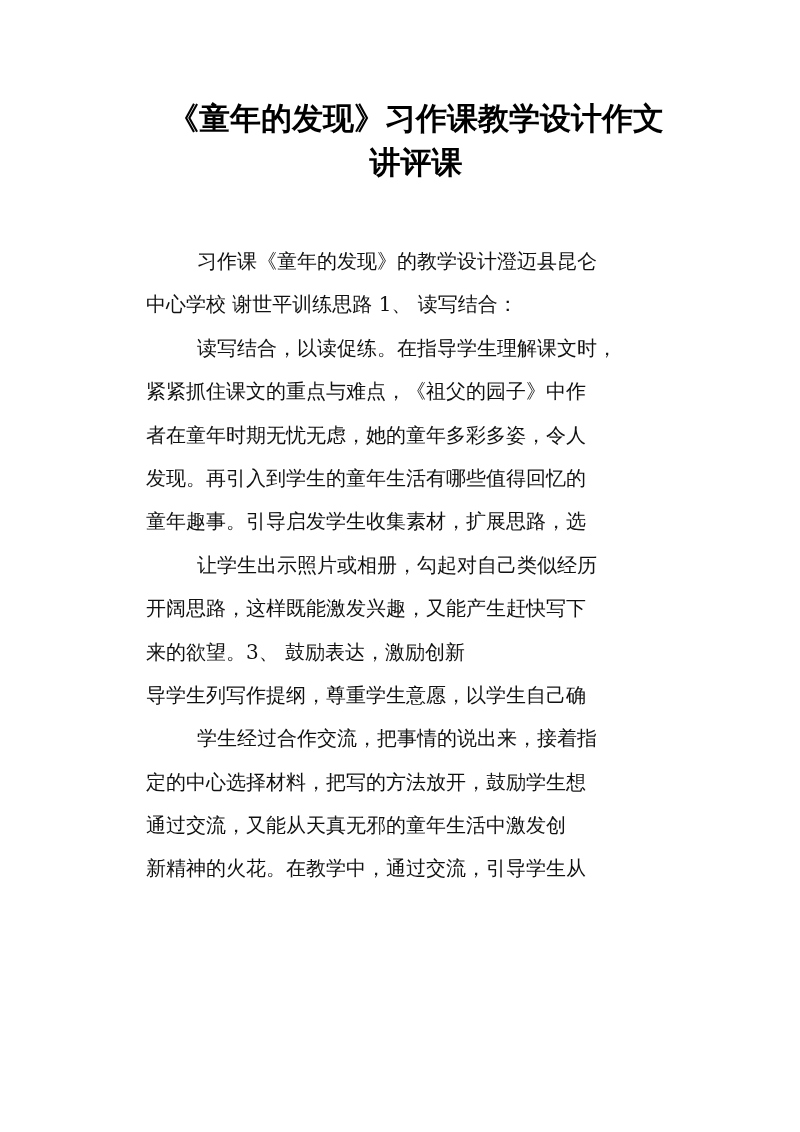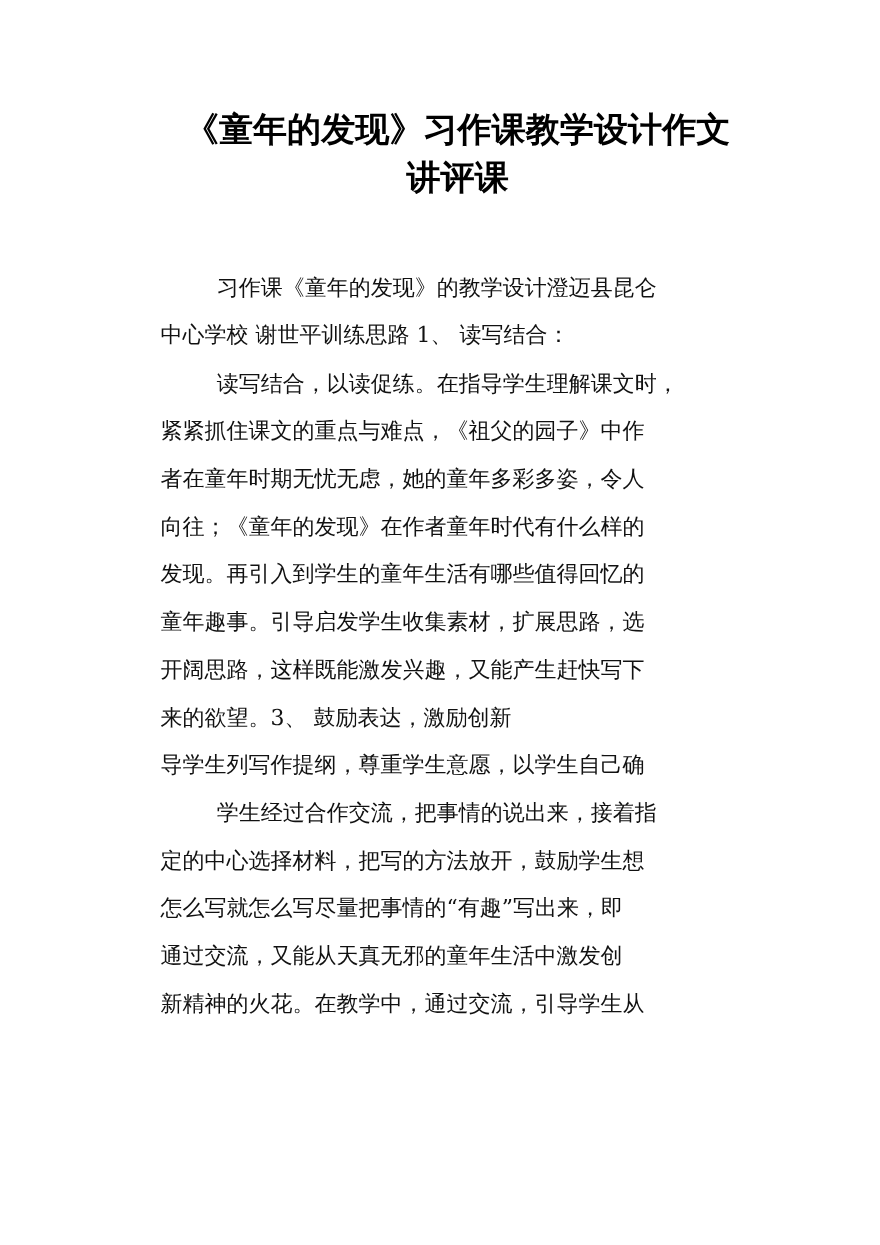--- a/index.html
+++ b/index.html
@@ -60,25 +60,24 @@
     <span>《童年的发现》习作课教学设计作文</span>
     <span>讲评课</span>
   </h1>
 
   <div class="body">
     <div class="line indent">习作课《童年的发现》的教学设计澄迈县昆仑</div>
     <div class="line">中心学校  谢世平训练思路 1、  读写结合：</div>
     <div class="line indent">读写结合，以读促练。在指导学生理解课文时，</div>
     <div class="line">紧紧抓住课文的重点与难点，《祖父的园子》中作</div>
     <div class="line">者在童年时期无忧无虑，她的童年多彩多姿，令人</div>
-    <div class="line">向往；《童年的发现》在作者童年时代有什么样的</div>
     <div class="line">发现。再引入到学生的童年生活有哪些值得回忆的</div>
     <div class="line">童年趣事。引导启发学生收集素材，扩展思路，选</div>
+    <div class="line indent">让学生出示照片或相册，勾起对自己类似经历</div>
     <div class="line">开阔思路，这样既能激发兴趣，又能产生赶快写下</div>
     <div class="line">来的欲望。3、  鼓励表达，激励创新</div>
     <div class="line">导学生列写作提纲，尊重学生意愿，以学生自己确</div>
     <div class="line indent">学生经过合作交流，把事情的说出来，接着指</div>
     <div class="line">定的中心选择材料，把写的方法放开，鼓励学生想</div>
-    <div class="line">怎么写就怎么写尽量把事情的“有趣”写出来，即</div>
     <div class="line">通过交流，又能从天真无邪的童年生活中激发创</div>
     <div class="line">新精神的火花。在教学中，通过交流，引导学生从</div>
   </div>
 </div>
 
 </body></html>

